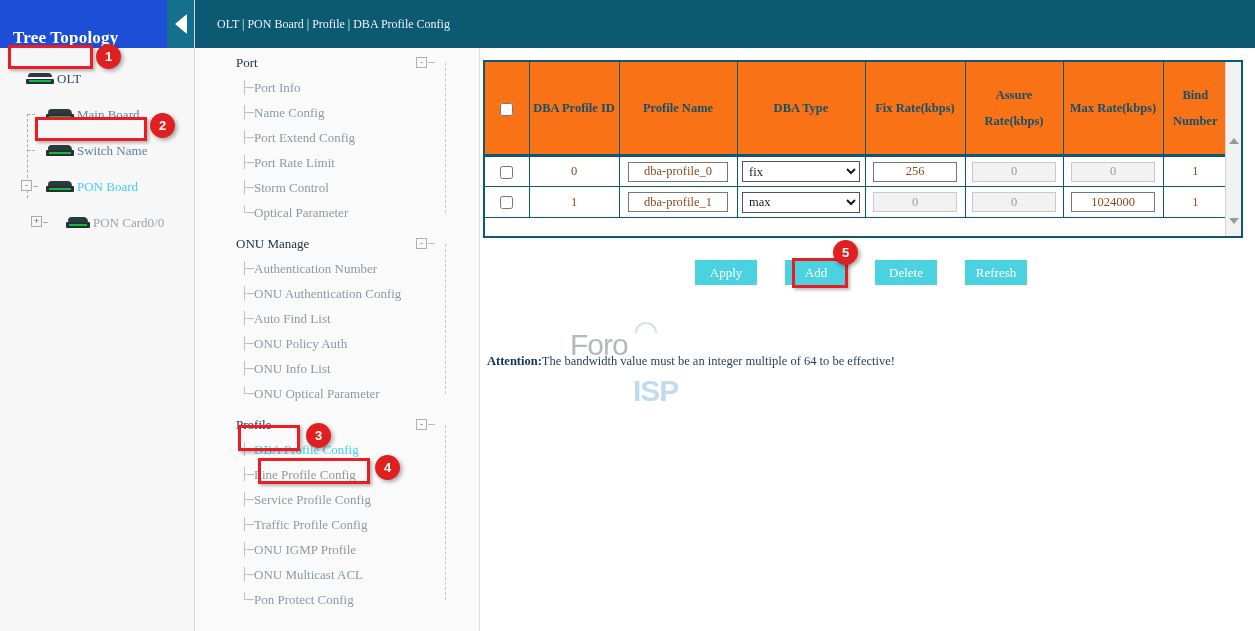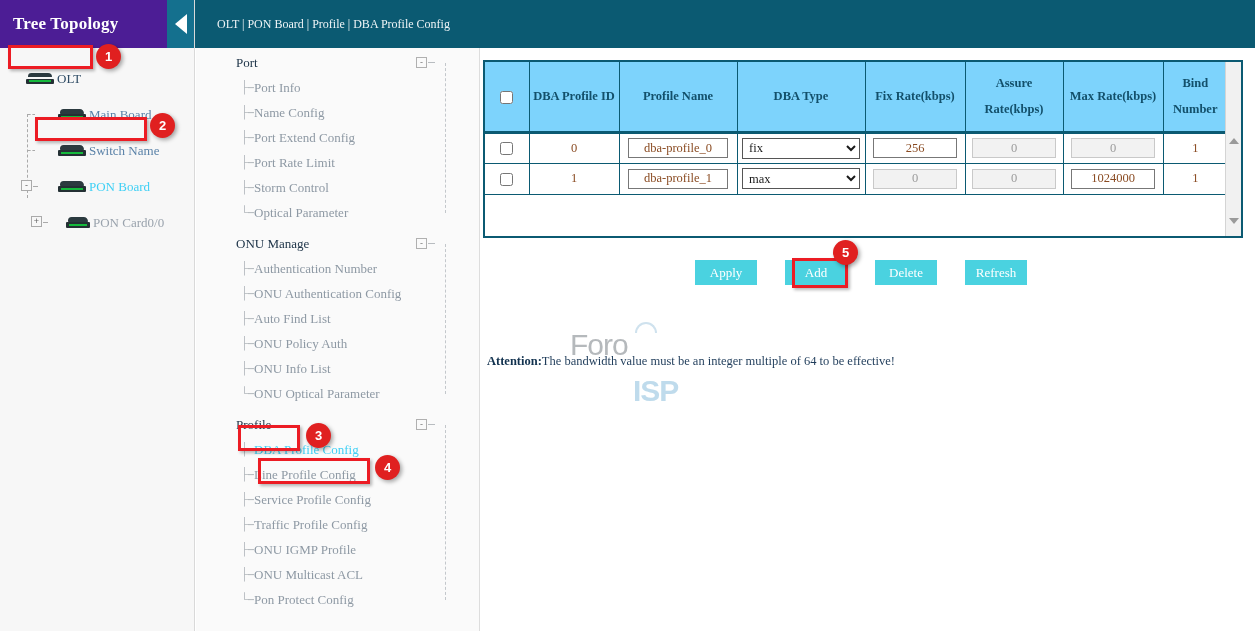--- a/index.html
+++ b/index.html
@@ -16,23 +16,23 @@
   
   #sidebar {
     position: absolute; left: 0; top: 0;
     width: 195px; height: 631px;
     background: #f7f7f7;
     border-right: 1px solid #d9d9d9;
   }
   #sidebar-header {
     position: relative;
     height: 48px;
-    background: #4c1d95;
+    background: #1d4ed8;
     color: #ffffff;
-    display: flex; align-items: center;
+    display: flex; align-items: flex-end;
   }
   #sidebar-title {
     font-family: "Liberation Serif", serif;
     font-weight: bold;
     font-size: 17px;
     color: #ffffff;
     padding-left: 13px;
     letter-spacing: .2px;
   }
   #collapse-btn {
@@ -53,21 +53,21 @@
   .tree-row {
     position: relative;
     display: flex; align-items: center;
     height: 23px;
     font-size: 13px;
     white-space: nowrap;
     margin-top: 13px;
   }
   .tree-label { font-family: "Liberation Serif", serif; }
   .lvl0 { padding-left: 26px; }
-  .lvl1 { padding-left: 58px; }
+  .lvl1 { padding-left: 46px; }
   .lvl2 { padding-left: 66px; }
 
   .clr-link   { color: #5a82a8; }
   .clr-active { color: #3fd0f5; }
   .clr-dim    { color: #9aa3ad; }
   .clr-dark   { color: #2d4a63; }
 
   
   .dev-icon {
     position: relative;
@@ -205,28 +205,28 @@
     width: 742px; height: 100%;
     overflow: hidden;
   }
   table.grid {
     border-collapse: collapse;
     width: 742px;
     table-layout: fixed;
     font-family: "Liberation Serif", serif;
   }
   table.grid th {
-    background: #7dd3fc;
+    background: #f97316;
     color: #13506b;
     font-size: 12.5px;
     font-weight: bold;
     border-right: 1px solid #0b5a72;
     border-bottom: 3px solid #0b5a72;
     height: 70px;
-    padding: 8px 3px;
+    padding: 20px 3px;
     text-align: center;
     line-height: 26px;
   }
   table.grid th:last-child { border-right: none; }
   table.grid td {
     border-right: 1px solid #0b5a72;
     border-bottom: 1px solid #0b5a72;
     height: 31px;
     text-align: center;
     padding: 0 4px;

